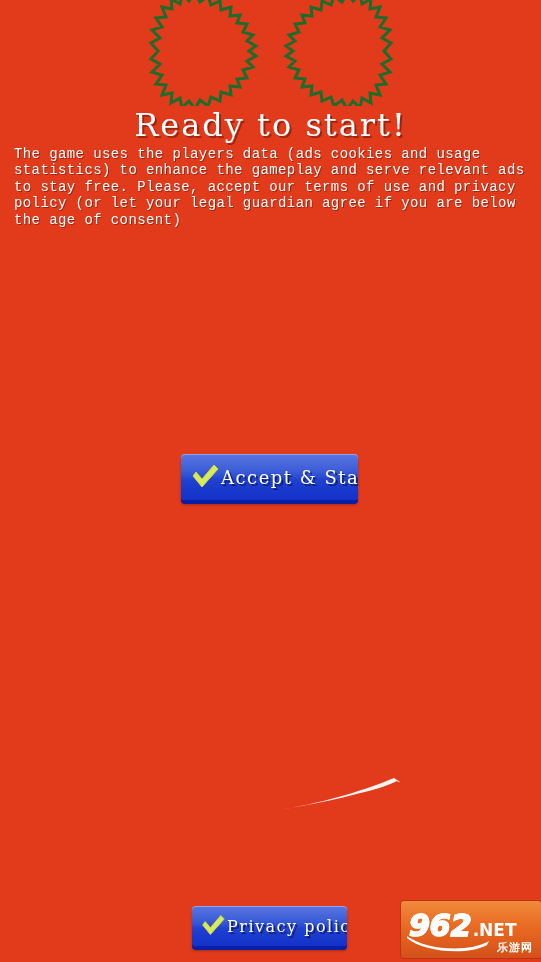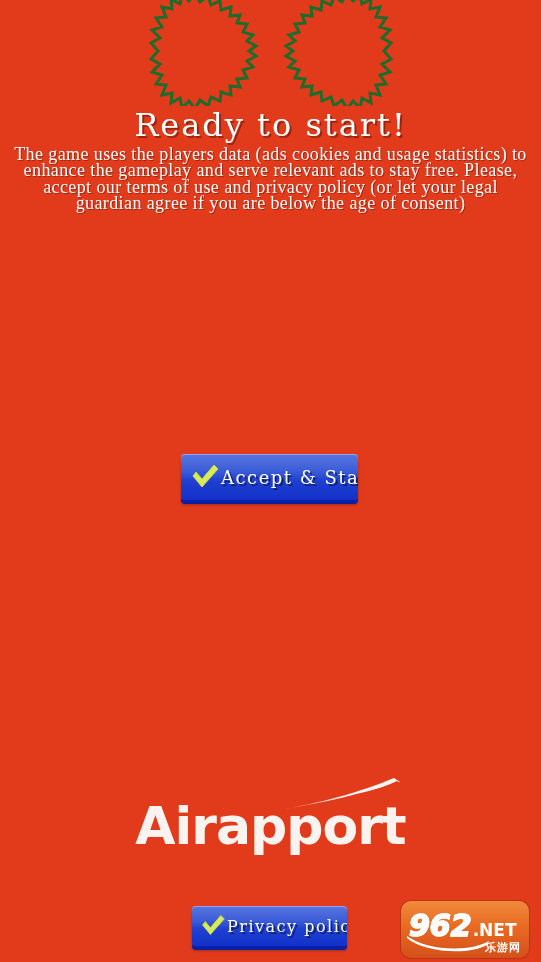--- a/index.html
+++ b/index.html
@@ -76,23 +76,22 @@
     font-weight: normal;
     letter-spacing: 2px;
     color: #FFFFFF;
     text-shadow: 2px 2px 0 rgba(90,20,8,0.55);
   }
   #consent-text {
     position: absolute;
     left: 14px;
     top: 146px;
     width: 513px;
-    text-align: center;
-    font-family: Liberation Serif, serif;
-    font-size: 18px;
+    font-family: Liberation Mono, monospace;
+    font-size: 14px;
     line-height: 16.4px;
     letter-spacing: 0.4px;
     color: #FFFFFF;
     text-shadow: 1px 1px 0 rgba(90,20,8,0.5);
   }
 
   
   .game-button {
     position: absolute;
     border: 0;
@@ -179,23 +178,23 @@
     letter-spacing: -1px;
     color: #FBF3EF;
     line-height: 1;
   }
 
   
   #watermark {
     position: absolute;
     left: 401px;
     top: 901px;
-    width: 128px;
+    width: 140px;
     height: 57px;
-    border-radius: 10px;
+    border-radius: 3px;
     background: linear-gradient(180deg, #F08A3C 0%, #E96A22 45%, #D4501A 100%);
     box-shadow: 0 0 0 1px rgba(120,40,10,0.35);
     overflow: hidden;
   }
   #wm-row1 {
     position: absolute;
     left: 8px;
     top: 4px;
     display: flex;
     align-items: baseline;
@@ -276,21 +275,20 @@
     </svg>
   </span>
   <span class="btn-label">Accept &amp; Start!</span>
 </div>
 
 <div id="airapport-logo">
   <svg id="airapport-swoosh" viewBox="0 0 120 34">
     <path d="M0,31 C30,27 78,14 111,0 L117,4 C85,14 36,26 0,31 Z" fill="#FBF3EF"></path>
     <path d="M10,33 C42,28 86,16 114,3 L117,5 C88,17 44,30 10,33 Z" fill="#E23B1C"></path>
   </svg>
-  <div id="airapport-word">Airapport</div>
 </div>
 
 <div class="game-button" id="privacy-button">
   <span class="btn-check">
     <svg width="28" height="26" viewBox="0 0 32 30">
       <path d="M4,15 L7,11 L13,18 L25,4 L29,8 L13,26 Z" fill="#D9EB5B" stroke="#C3D64A" stroke-width="1"></path>
     </svg>
   </span>
   <span class="btn-label">Privacy policy</span>
 </div>

